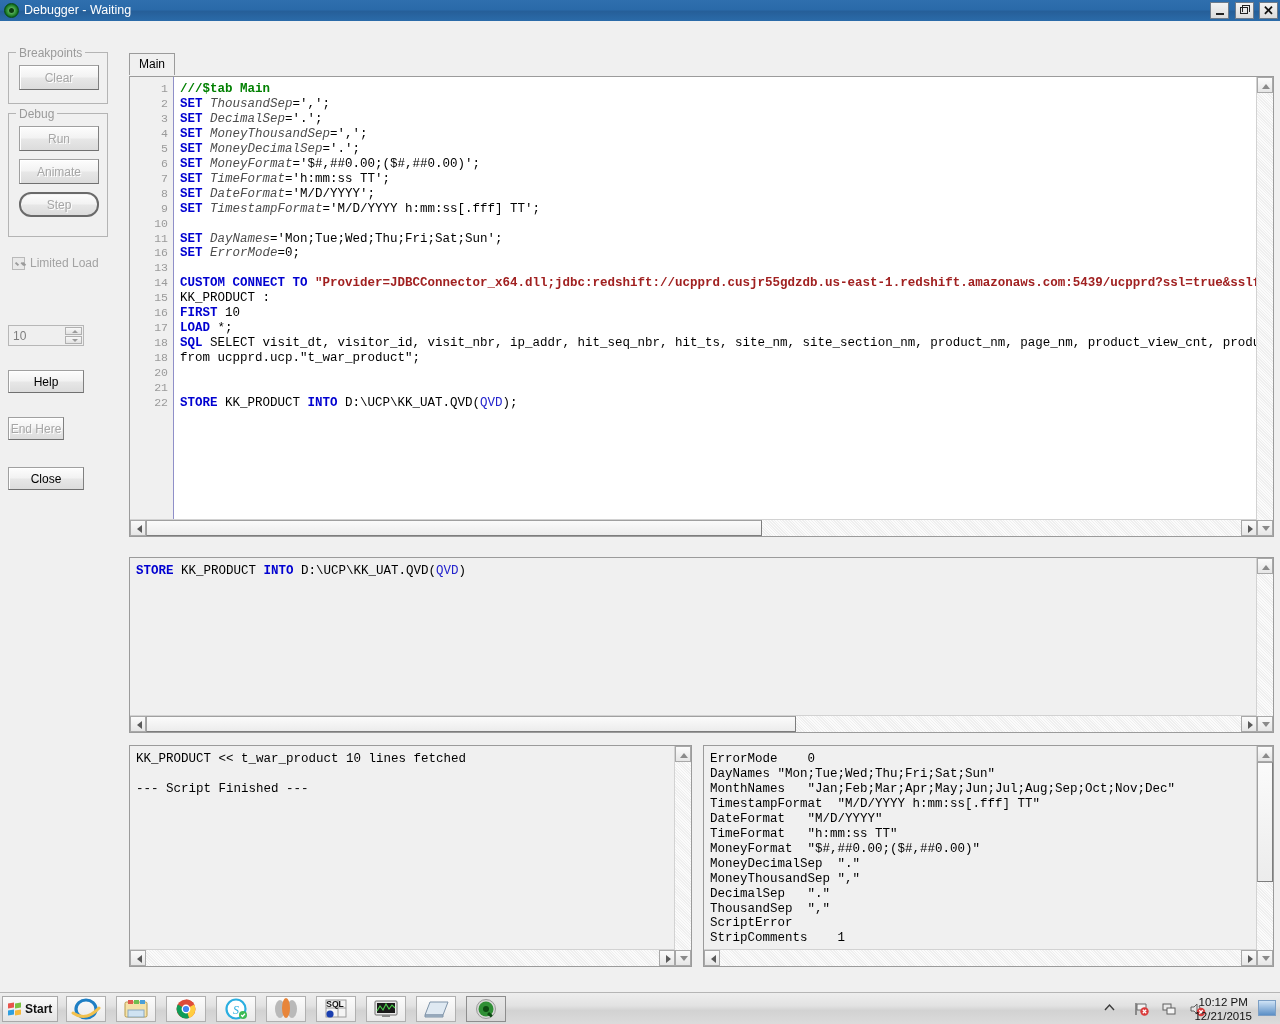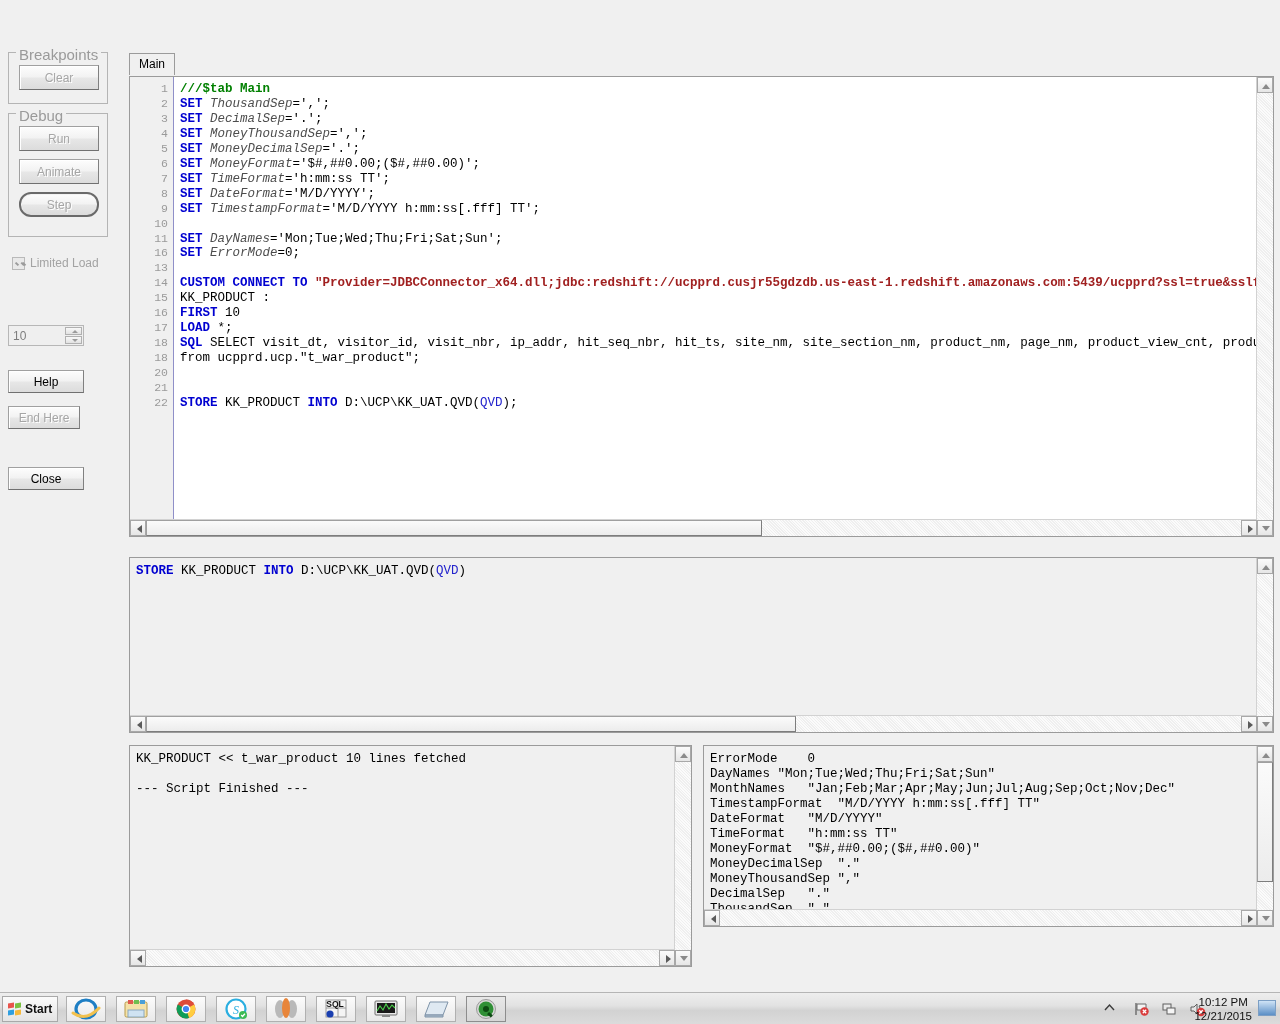--- a/index.html
+++ b/index.html
@@ -46,21 +46,21 @@
 
   
   .menubar{position:absolute;left:0;top:21px;width:1280px;height:21px;background:#f0f0f0;}
   .menu-item{position:absolute;left:5px;top:3px;font-size:12.5px;color:#000;padding:1px 4px;}
 
   
   .leftpane{position:absolute;left:0;top:44px;width:118px;height:930px;background:#f0f0f0;}
   .groupbox{position:absolute;border:1px solid #b4b4b4;box-sizing:border-box;}
   .groupbox .gb-title{
     position:absolute;top:-7px;left:7px;background:#f0f0f0;padding:0 3px;
-    font-size:15px;color:#9a9a9a;white-space:nowrap;
+    font-size:12px;color:#9a9a9a;white-space:nowrap;
   }
   .btn{
     position:absolute;box-sizing:border-box;
     background:linear-gradient(to bottom,#fdfdfd 0%,#f2f2f2 48%,#e7e7e7 52%,#dcdcdc 100%);
     border:1px solid #a0a0a0;
     border-right-color:#808080;border-bottom-color:#707070;
     font-size:12px;text-align:center;color:#000;
     font-family:"Liberation Sans",sans-serif;
     line-height:1;
     display:flex;align-items:center;justify-content:center;
@@ -162,20 +162,29 @@
   .clock{position:absolute;right:26px;top:2px;text-align:center;font-size:11.5px;color:#111;line-height:14px;}
   .trayicon{position:absolute;top:8px;width:17px;height:16px;}
   .showdesk{position:absolute;right:2px;top:7px;width:18px;height:16px;
       background:linear-gradient(to bottom,#cfe3f6,#5b8fc6);border:1px solid #7b9ec4;box-sizing:border-box;}
 </style>
 </head>
 <body>
 
 <div class="app">
 
+  <div class="titlebar">
+    <div class="tb-icon"></div>
+    <div class="tb-text">Debugger - Waiting</div>
+    <div class="tb-btns">
+      <div class="tb-btn tb-min"><span class="g"></span></div>
+      <div class="tb-btn tb-max"><span class="g"></span></div>
+      <div class="tb-btn tb-close"><span class="g">✕</span></div>
+    </div>
+  </div>
 
 
   <div class="leftpane">
 
     <div class="groupbox" style="left:8px;top:8px;width:100px;height:52px;">
       <div class="gb-title">Breakpoints</div>
       <div class="btn disabled" style="left:10px;top:12px;width:80px;height:25px;">Clear</div>
     </div>
 
     <div class="groupbox" style="left:8px;top:69px;width:100px;height:124px;">
@@ -196,21 +205,21 @@
         <div class="sbtn up">
             <span class="ar"></span>
           </div>
         <div class="sbtn dn">
             <span class="ar"></span>
           </div>
       </div>
     </div>
 
     <div class="btn" style="left:8px;top:326px;width:76px;height:23px;">Help</div>
-    <div class="btn disabled" style="left:8px;top:362px;width:72px;height:23px;">End Here</div>
+    <div class="btn disabled" style="left:8px;top:373px;width:56px;height:23px;">End Here</div>
     <div class="btn" style="left:8px;top:423px;width:76px;height:23px;">Close</div>
   </div>
 
   <div class="tabstrip">
     <div class="tab">Main</div>
   </div>
 
   <div class="pane" style="left:129px;top:76px;width:1145px;height:461px;">
     <div class="codearea">
       <div class="gutter" id="gutter">
@@ -326,21 +335,21 @@
       <div class="sbarrow" style="left:0;top:0;width:16px;height:16px;">
         <span class="tri" style="left:6px;top:4px;border-top:4px solid transparent;border-bottom:4px solid transparent;border-right:5px solid #5a5a5a;"></span>
       </div>
       <div class="sbtrack" style="left:16px;top:0;right:16px;height:16px;"></div>
       <div class="sbarrow" style="right:0;top:0;width:16px;height:16px;">
         <span class="tri" style="left:6px;top:4px;border-top:4px solid transparent;border-bottom:4px solid transparent;border-left:5px solid #5a5a5a;"></span>
       </div>
     </div>
   </div>
 
-  <div class="monopane" style="left:703px;top:745px;width:571px;height:182px;">
+  <div class="monopane" style="left:703px;top:745px;width:571px;height:222px;">
     <div class="inner" style="right:17px;bottom:17px;" id="varlines">
         <div class="ml" style="top: 6px;">ErrorMode    0</div>
         <div class="ml" style="top: 20.95px;">DayNames "Mon;Tue;Wed;Thu;Fri;Sat;Sun"</div>
         <div class="ml" style="top: 35.9px;">MonthNames   "Jan;Feb;Mar;Apr;May;Jun;Jul;Aug;Sep;Oct;Nov;Dec"</div>
         <div class="ml" style="top: 50.85px;">TimestampFormat  "M/D/YYYY h:mm:ss[.fff] TT"</div>
         <div class="ml" style="top: 65.8px;">DateFormat   "M/D/YYYY"</div>
         <div class="ml" style="top: 80.75px;">TimeFormat   "h:mm:ss TT"</div>
         <div class="ml" style="top: 95.7px;">MoneyFormat  "$#,##0.00;($#,##0.00)"</div>
         <div class="ml" style="top: 110.65px;">MoneyDecimalSep  "."</div>
         <div class="ml" style="top: 125.6px;">MoneyThousandSep ","</div>

